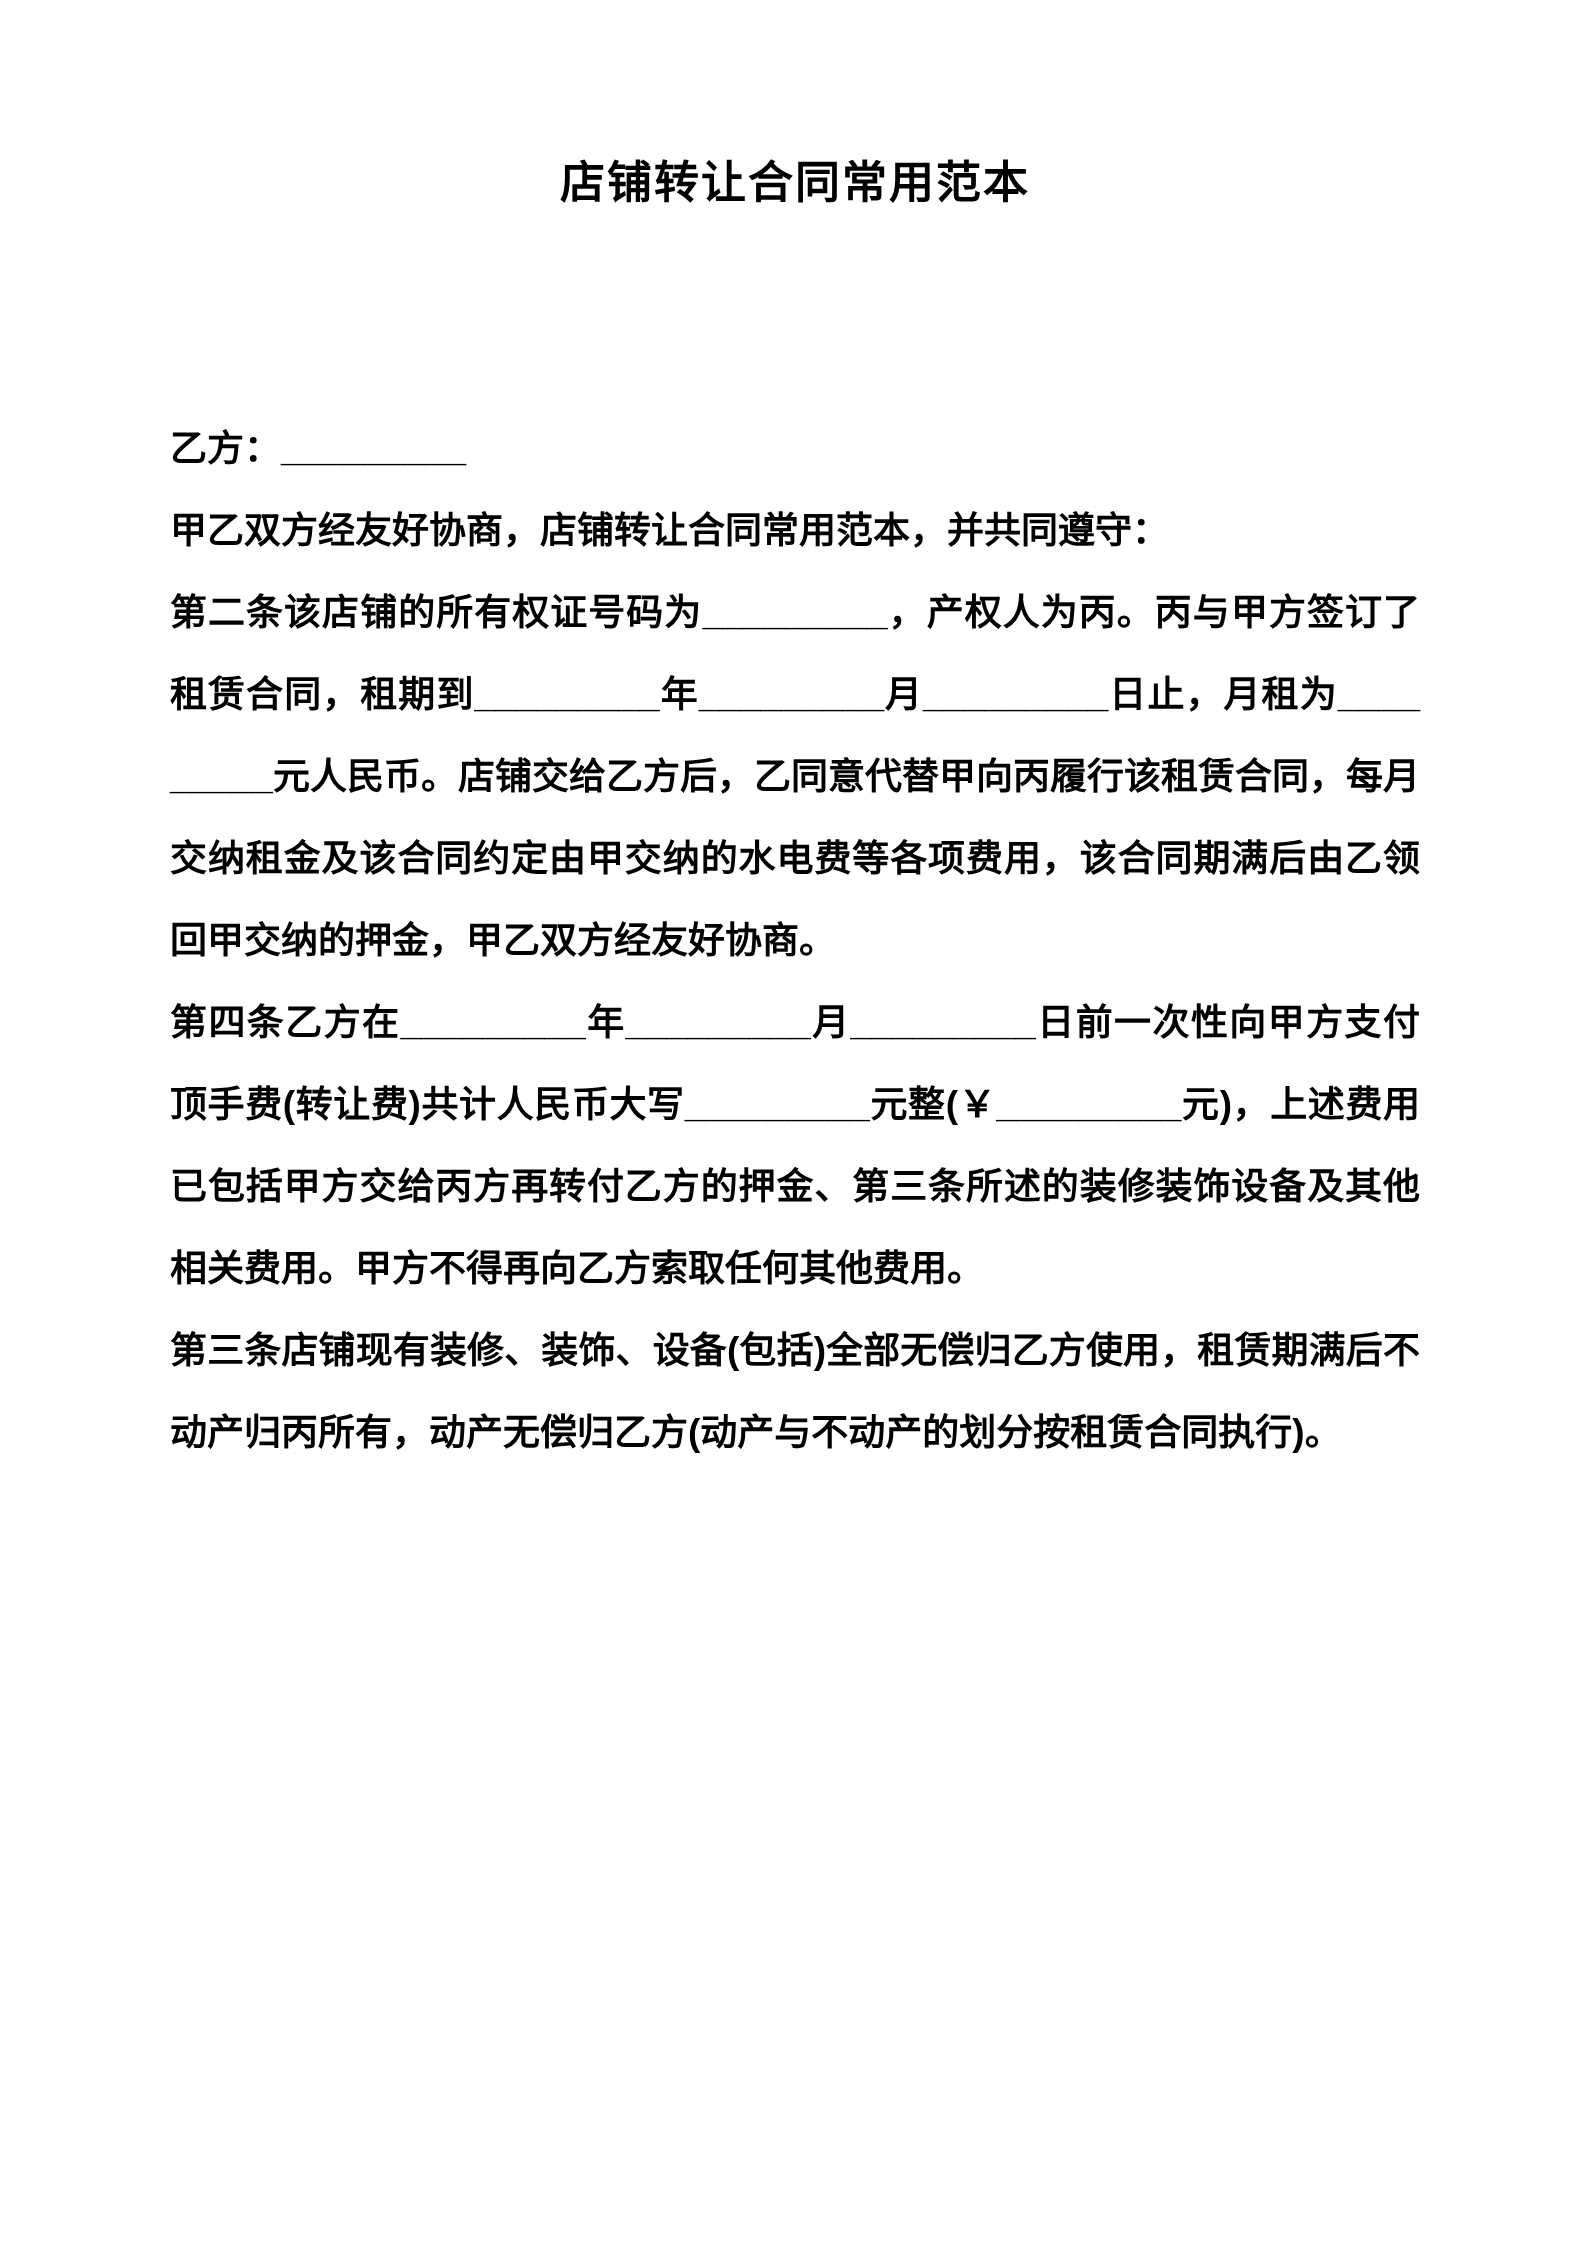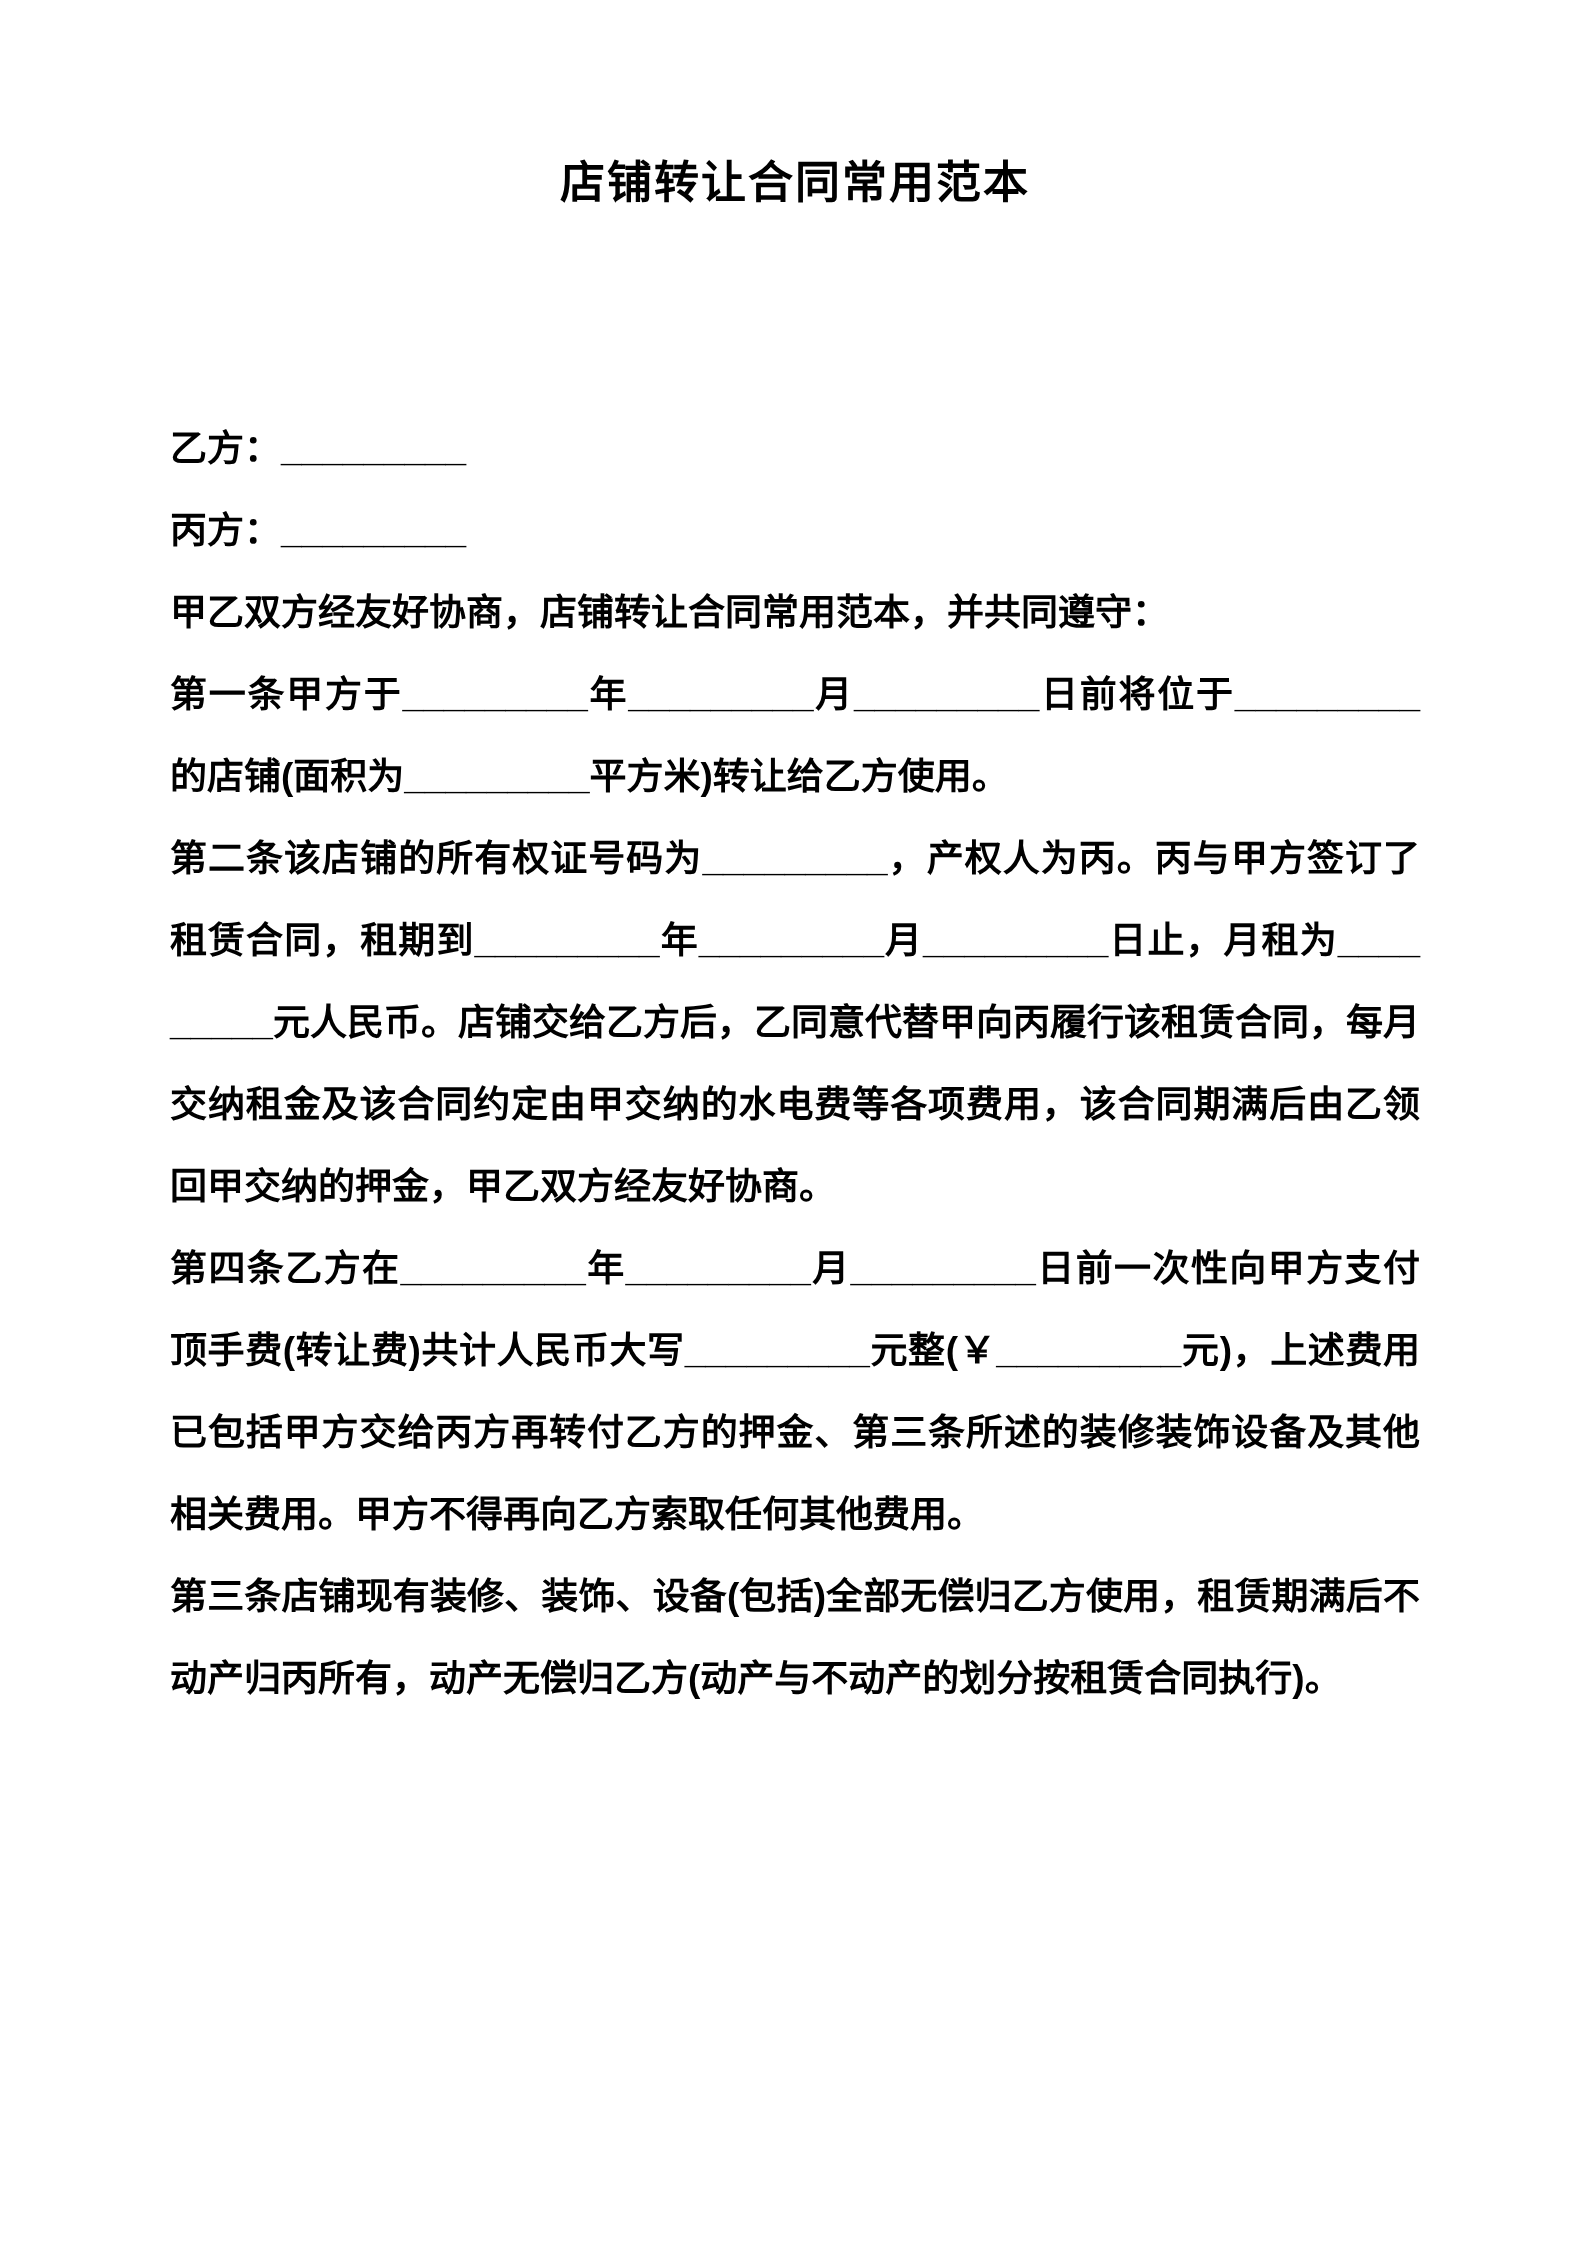--- a/index.html
+++ b/index.html
@@ -40,20 +40,18 @@
   }
 </style>
 </head>
 <body>
 
 <div class="page">
   <h1 class="doc-title">店铺转让合同常用范本</h1>
 
   <div class="doc-body">
     <p>乙方：_________</p>
-    <p>丙方：_________</p>
     <p>甲乙双方经友好协商，店铺转让合同常用范本，并共同遵守：</p>
-    <p>第一条甲方于_________年_________月_________日前将位于_________的店铺(面积为_________平方米)转让给乙方使用。</p>
     <p>第二条该店铺的所有权证号码为_________，产权人为丙。丙与甲方签订了租赁合同，租期到_________年_________月_________日止，月租为_________元人民币。店铺交给乙方后，乙同意代替甲向丙履行该租赁合同，每月交纳租金及该合同约定由甲交纳的水电费等各项费用，该合同期满后由乙领回甲交纳的押金，甲乙双方经友好协商。</p>
     <p>第四条乙方在_________年_________月_________日前一次性向甲方支付顶手费(转让费)共计人民币大写_________元整(￥_________元)，上述费用已包括甲方交给丙方再转付乙方的押金、第三条所述的装修装饰设备及其他相关费用。甲方不得再向乙方索取任何其他费用。</p>
     <p>第三条店铺现有装修、装饰、设备(包括)全部无偿归乙方使用，租赁期满后不动产归丙所有，动产无偿归乙方(动产与不动产的划分按租赁合同执行)。</p>
   </div>
 </div>
 
 </body></html>

